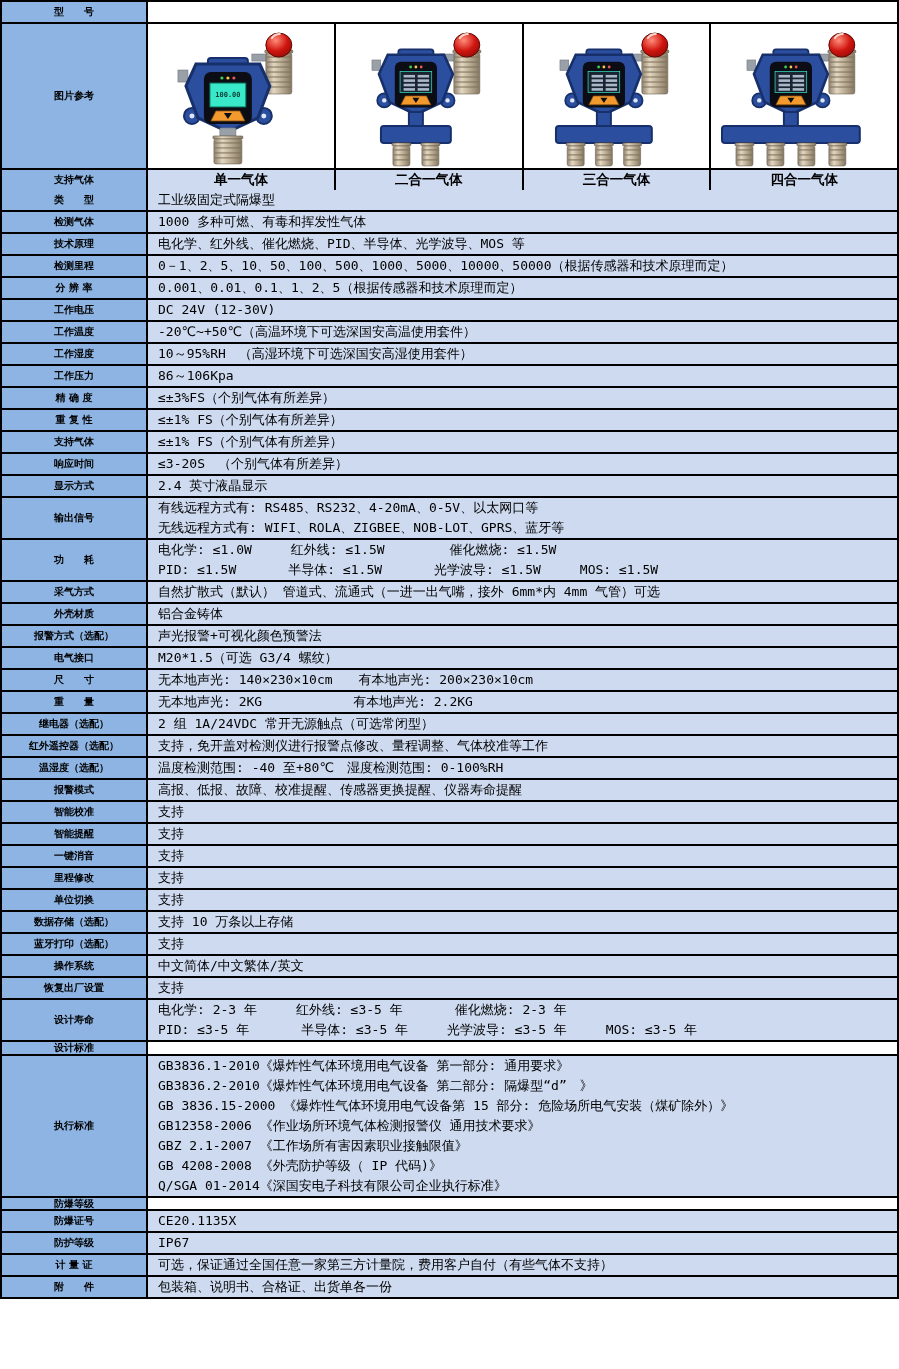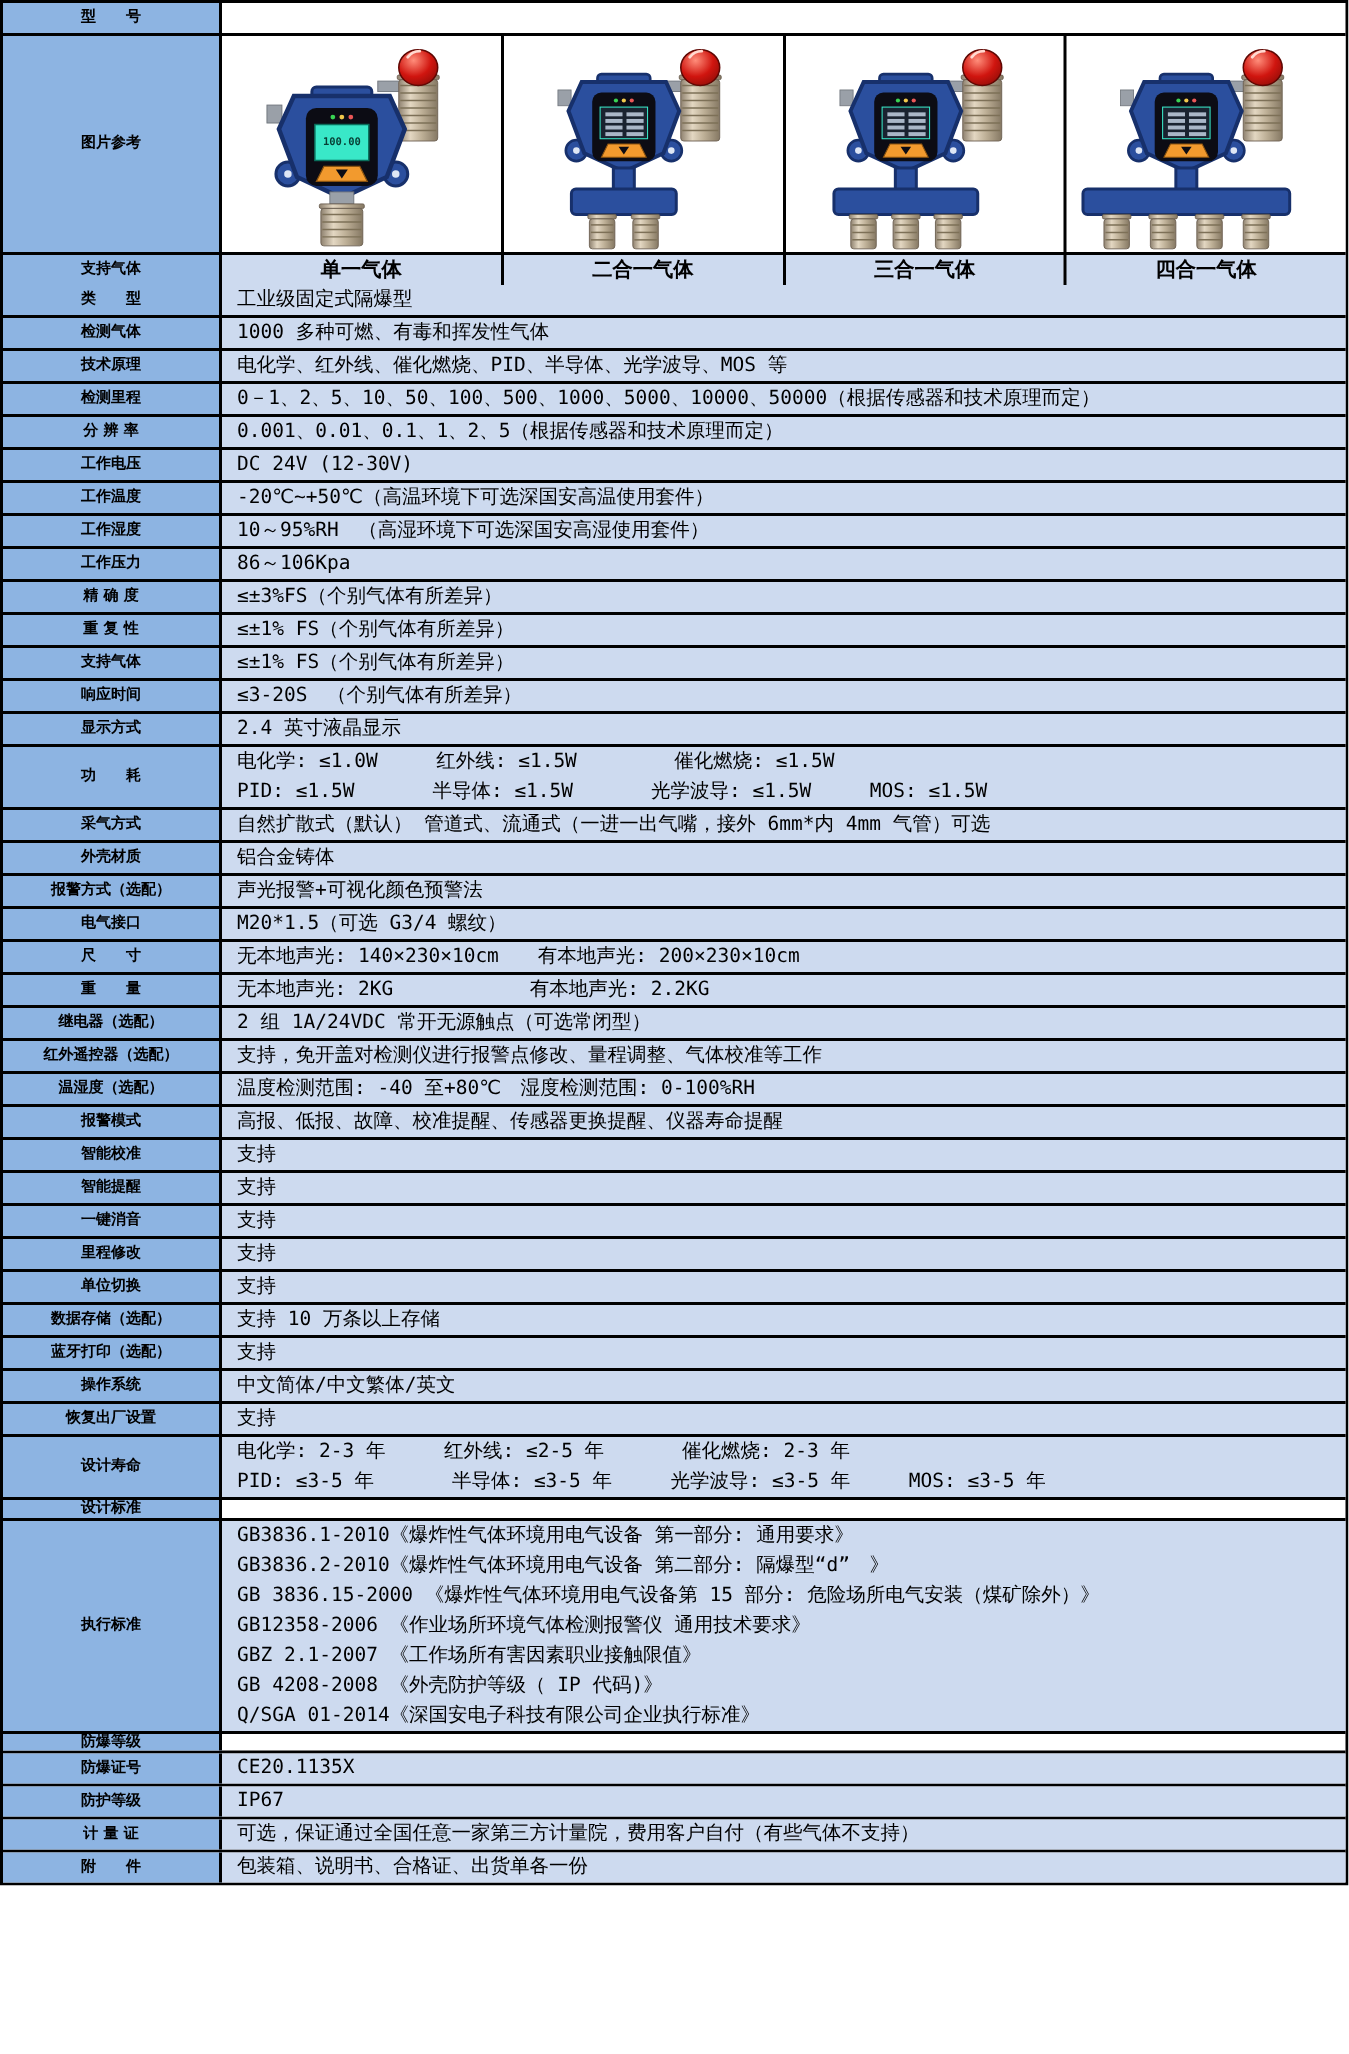--- a/index.html
+++ b/index.html
@@ -418,20 +418,27 @@
           <div class="line">≤3-20S　（个别气体有所差异）</div>
         </div>
       </div>
       <div class="row spec">
         <div class="lbl">显示方式</div>
         <div class="val">
           <div class="line">2.4 英寸液晶显示</div>
         </div>
       </div>
       <div class="row spec">
+        <div class="lbl">输出信号</div>
+        <div class="val">
+          <div class="line">有线远程方式有: RS485、RS232、4-20mA、0-5V、以太网口等</div>
+          <div class="line">无线远程方式有: WIFI、ROLA、ZIGBEE、NOB-LOT、GPRS、蓝牙等</div>
+        </div>
+      </div>
+      <div class="row spec">
         <div class="lbl">功　　耗</div>
         <div class="val">
           <div class="line">电化学: ≤1.0W　　　红外线: ≤1.5W　　　　　催化燃烧: ≤1.5W</div>
           <div class="line">PID: ≤1.5W　　　　半导体: ≤1.5W　　　　光学波导: ≤1.5W　　　MOS: ≤1.5W</div>
         </div>
       </div>
       <div class="row spec">
         <div class="lbl">采气方式</div>
         <div class="val">
           <div class="line">自然扩散式（默认） 管道式、流通式（一进一出气嘴，接外 6mm*内 4mm 气管）可选</div>
@@ -541,21 +548,21 @@
       </div>
       <div class="row spec">
         <div class="lbl">恢复出厂设置</div>
         <div class="val">
           <div class="line">支持</div>
         </div>
       </div>
       <div class="row spec">
         <div class="lbl">设计寿命</div>
         <div class="val">
-          <div class="line">电化学: 2-3 年　　　红外线: ≤2-5 年　　　　催化燃烧: 2-3 年</div>
+          <div class="line">电化学: 2-3 年　　　红外线: ≤3-5 年　　　　催化燃烧: 2-3 年</div>
           <div class="line">PID: ≤3-5 年　　　　半导体: ≤3-5 年　　　光学波导: ≤3-5 年　　　MOS: ≤3-5 年</div>
         </div>
       </div>
       <div class="row spec">
         <div class="lbl">设计标准</div>
       </div>
       <div class="row spec">
         <div class="lbl">执行标准</div>
         <div class="val">
           <div class="line">GB3836.1-2010《爆炸性气体环境用电气设备 第一部分: 通用要求》</div>

